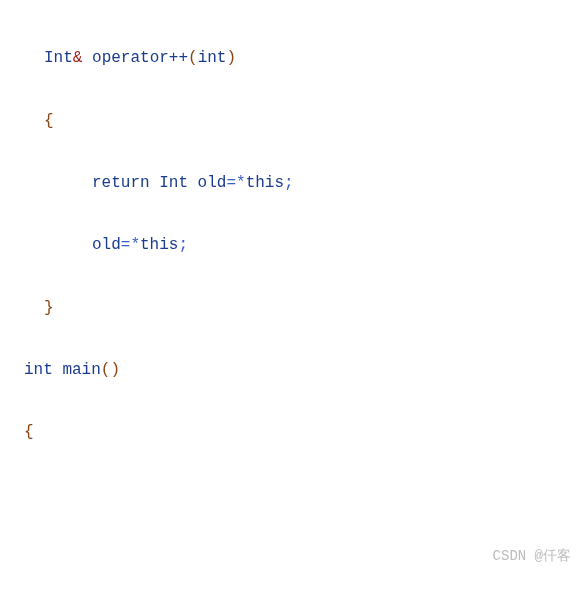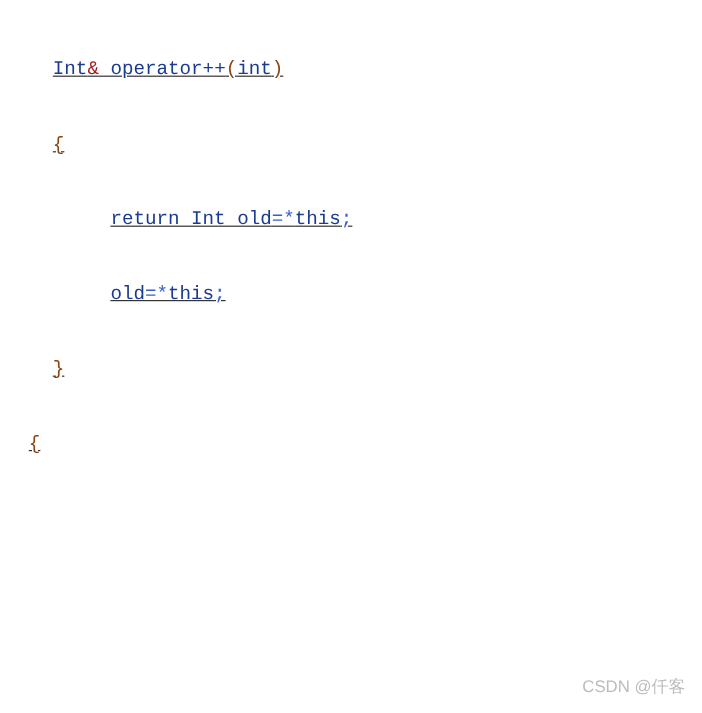--- a/index.html
+++ b/index.html
@@ -22,52 +22,52 @@
       white-space: pre;
     }
     .indent1 {
       padding-left: 20px;
     }
     .indent2 {
       padding-left: 68px;
     }
     .line {
       display: block;
-      text-decoration: underline;
     }
     .txt {
       color: #1a3b8f;
     }
     .paren {
       color: #8b4513;
     }
     .op {
       color: #3a5fcd;
     }
     .ref {
       color: #a02020;
     }
     .watermark {
       position: absolute;
-      bottom: 8px;
+      bottom: 24px;
       right: 14px;
       color: rgba(160,160,160,0.7);
       font-size: 14px;
-      font-family: Liberation Sans, sans-serif;
+      font-family: Liberation Mono, monospace;
     }
   </style>
 </head>
 <body>
 
 <div class="code-block">
 <span class="line indent1"><span class="txt">Int</span><span class="ref">&amp;</span><span class="txt"> operator++</span><span class="paren">(</span><span class="txt">int</span><span class="paren">)</span></span>
 <span class="line indent1"><span class="paren">{</span></span>
 <span class="line indent2"><span class="txt">return Int old</span><span class="op">=*</span><span class="txt">this</span><span class="op">;</span></span>
 <span class="line indent2"><span class="txt">old</span><span class="op">=*</span><span class="txt">this</span><span class="op">;</span></span>
 <span class="line indent1"><span class="paren">}</span></span>
+<span class="line"><span class="txt">int main</span><span class="paren">()</span></span>
 <span class="line"><span class="paren">{</span></span>
 
 
 
 
 
 
 </div>
 
 <div class="watermark">CSDN @仟客</div>

